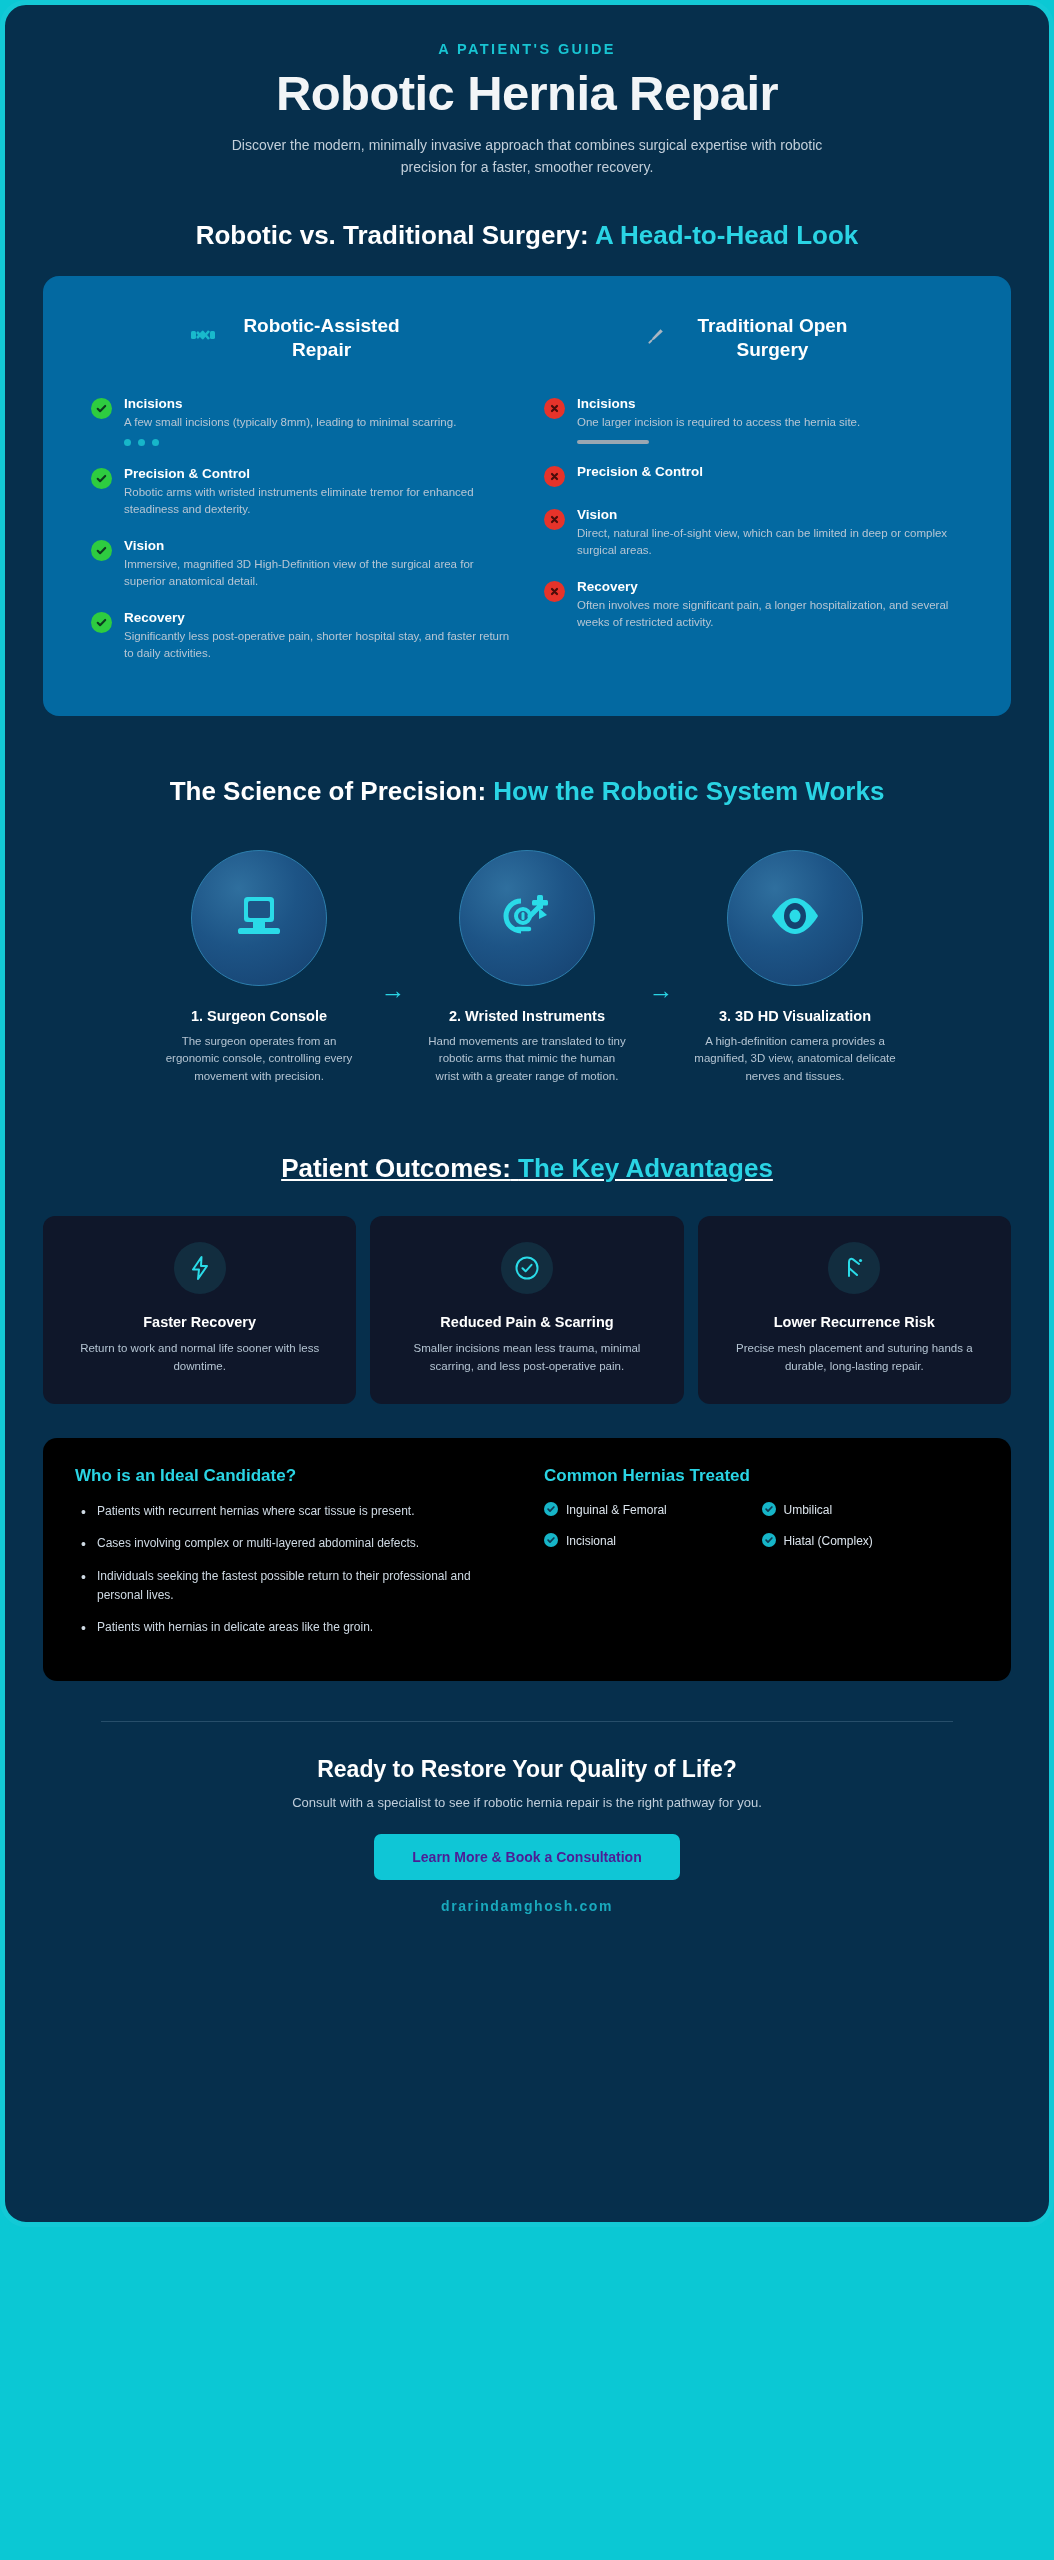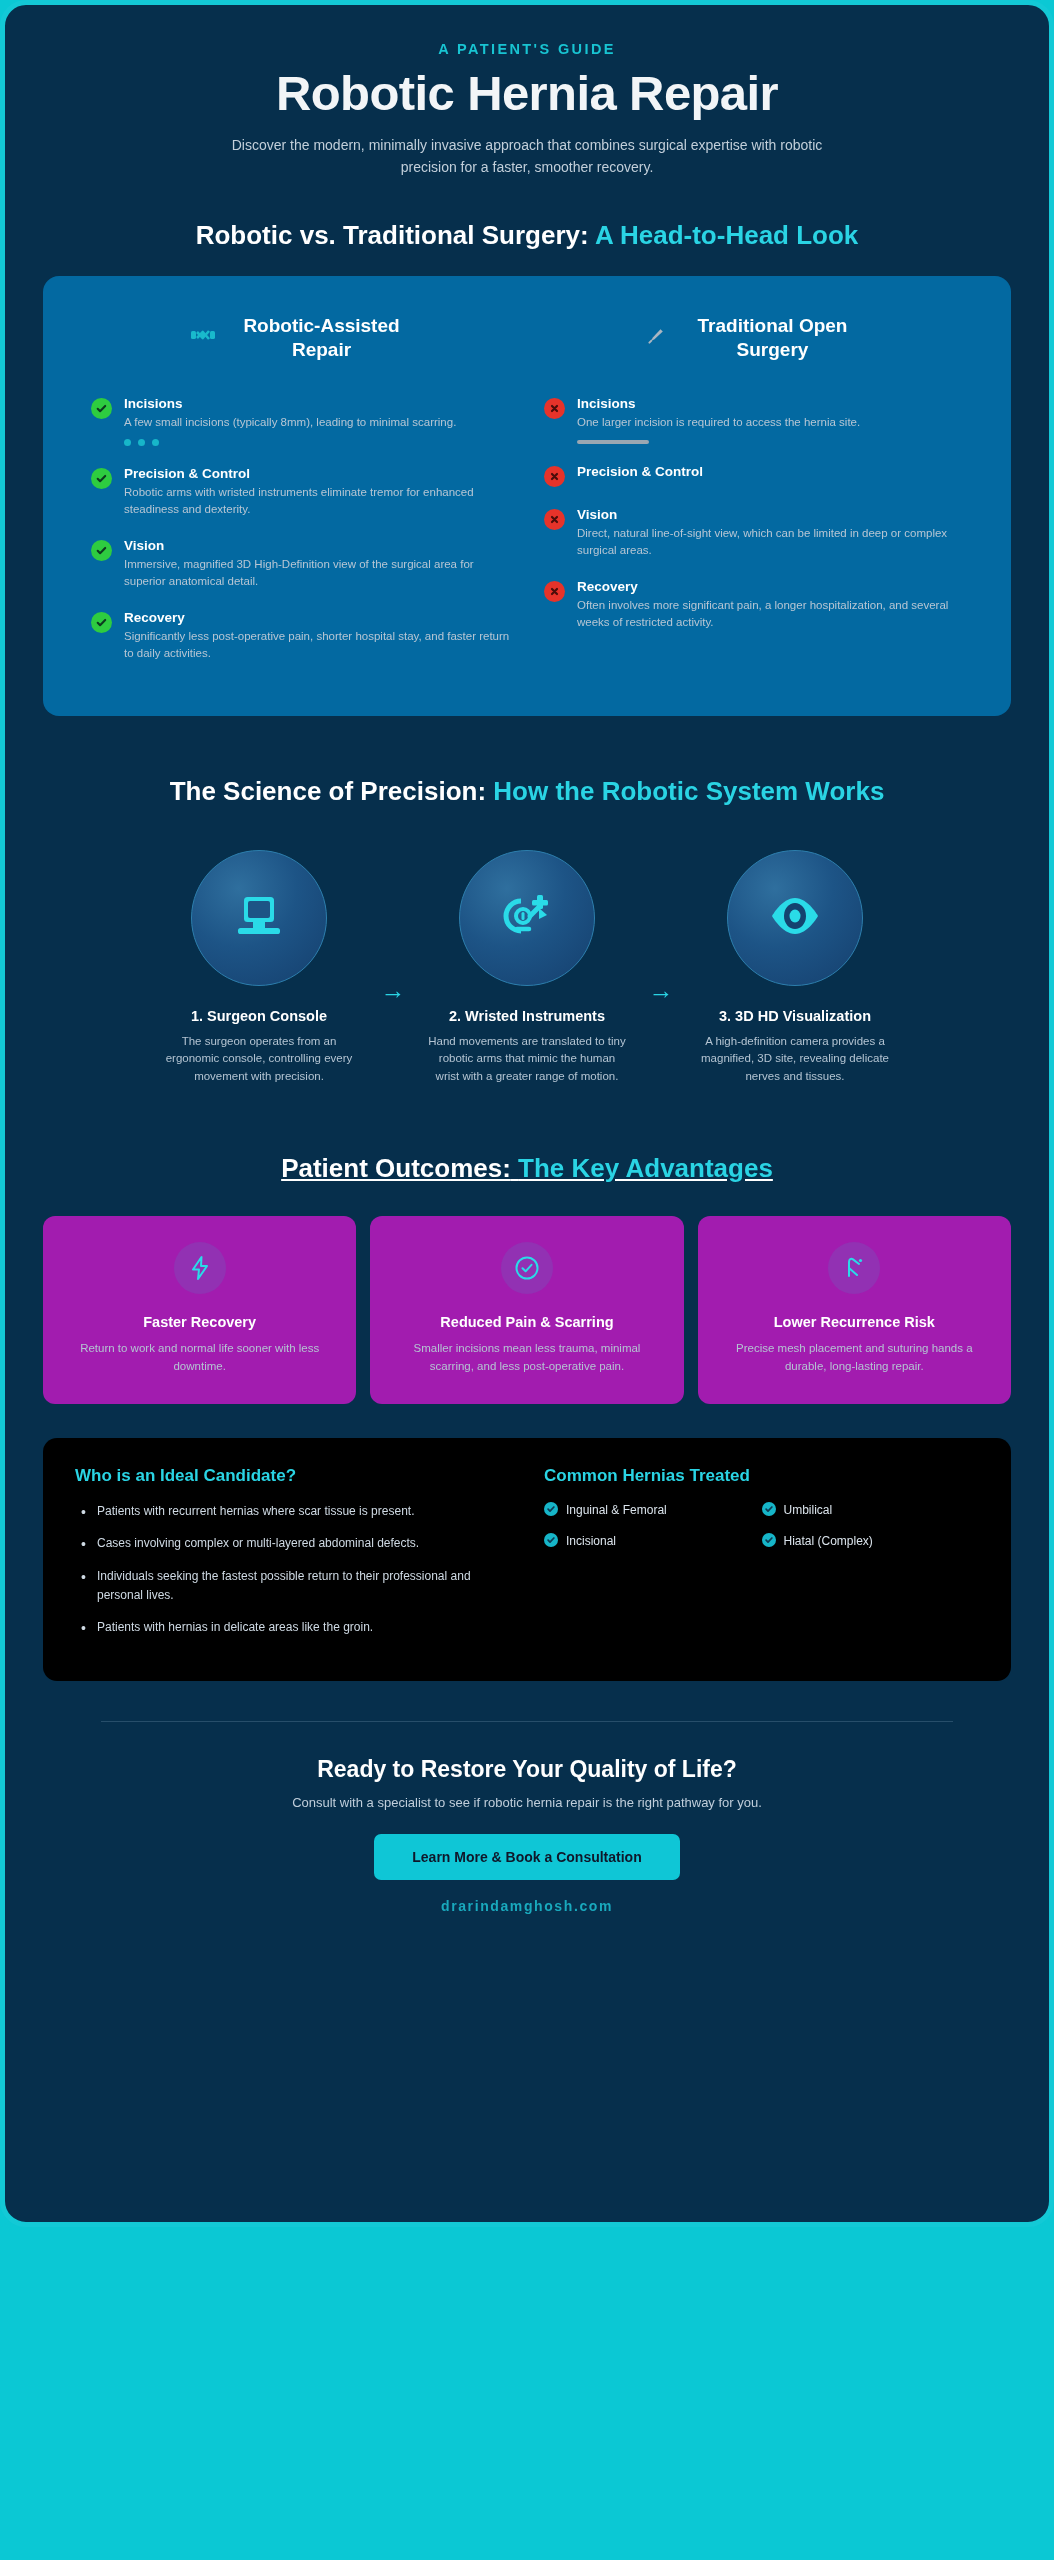--- a/index.html
+++ b/index.html
@@ -147,21 +147,21 @@
     line-height: 1;
     margin-top: 128px;
     flex: 0 0 auto;
     user-select: none;
   }
 
   
   .outcomes { margin-top: 30px; display: flex; gap: 14px; }
   .ocard {
     flex: 1 1 0;
-    background: #a21caf;
+    background: #0f172a;
     border-radius: 12px;
     padding: 26px 20px 28px;
     text-align: center;
   }
   .ocard-icon {
     width: 52px; height: 52px; margin: 0 auto 20px;
     border-radius: 50%;
     background: rgba(35,190,210,0.13);
     display: flex; align-items: center; justify-content: center;
   }
@@ -211,21 +211,21 @@
     height: 1px;
     background: rgba(160,190,215,0.22);
   }
   .footer { text-align: center; padding-top: 34px; }
   .cta-title { font-size: 23px; font-weight: 700; color: #ffffff; }
   .cta-sub { margin-top: 12px; font-size: 13px; color: #c0cedb; }
   .cta-btn {
     display: inline-block;
     margin-top: 24px;
     background: #0fc6d6;
-    color: #0f172a;
+    color: #4c1d95;
     font-size: 14px;
     font-weight: 700;
     border: none;
     border-radius: 7px;
     padding: 15px 38px;
     cursor: pointer;
     font-family: "Liberation Sans", sans-serif;
   }
   .site {
     margin-top: 18px;
@@ -431,21 +431,21 @@
       <div class="circle">
         <span>
           <svg width="58" height="44" viewBox="0 0 58 44">
             <path d="M29 4 C42 4 52 22 52 22 C52 22 42 40 29 40 C16 40 6 22 6 22 C6 22 16 4 29 4 Z" fill="#2adbe8"></path>
             <ellipse cx="29" cy="22" rx="11" ry="13" fill="#14436f"></ellipse>
             <ellipse cx="29" cy="22" rx="5.5" ry="6.5" fill="#2adbe8"></ellipse>
           </svg>
         </span>
       </div>
       <div class="step-title">3. 3D HD Visualization</div>
-      <div class="step-desc">A high-definition camera provides a magnified, 3D site, revealing delicate nerves and tissues.</div>
+      <div class="step-desc">A high-definition camera provides a magnified, 3D view, anatomical delicate nerves and tissues.</div>
     </div>
   </div>
 
   <h2 class="sec-head" style="margin-top:65px;text-decoration:underline;">
     <span>Patient Outcomes:</span>
     <span class="accent">The Key Advantages</span>
   </h2>
 
   <div class="outcomes">
 

